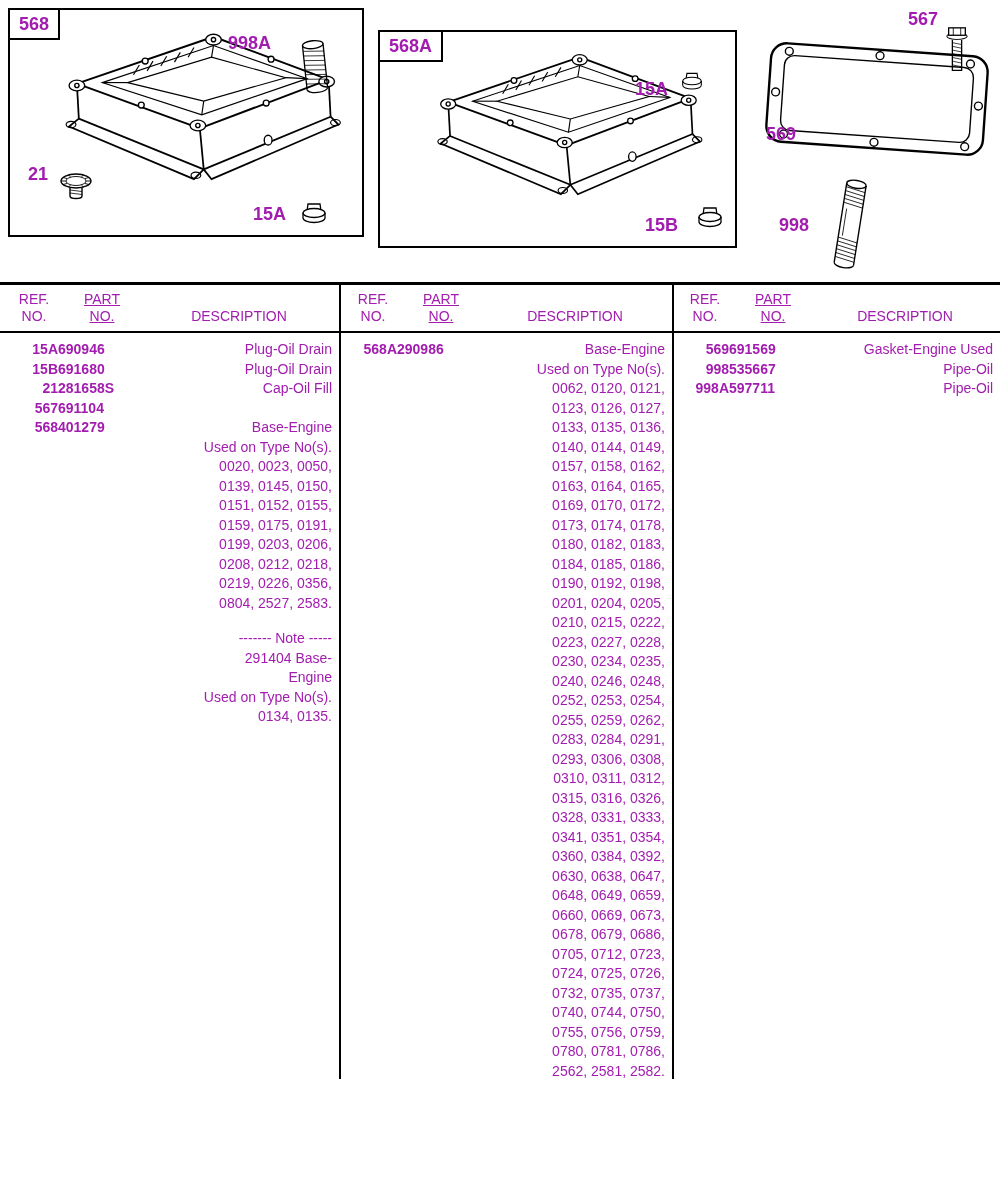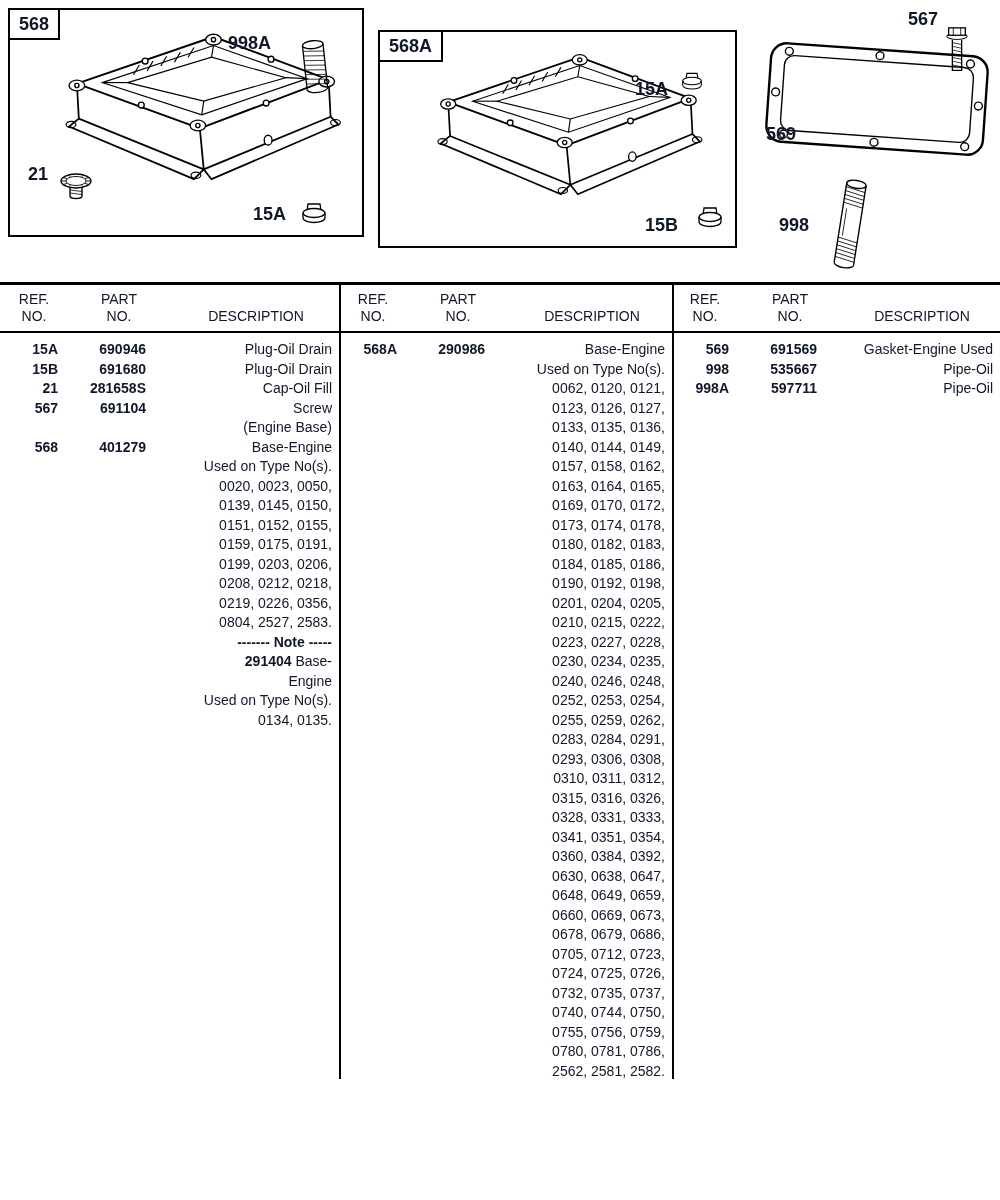--- a/index.html
+++ b/index.html
@@ -3,21 +3,21 @@
 <meta charset="utf-8">
 <style>
   * { box-sizing: border-box; margin: 0; padding: 0; }
   html, body { background: #ffffff; }
   .page {
     position: relative;
     width: 1000px;
     height: 1079px;
     background: #ffffff;
     font-family: "Liberation Sans", sans-serif;
-    color: #0f172a;
+    color: #a21caf;
     overflow: hidden;
   }
   
   .figbox {
     position: absolute;
     border: 2px solid #000;
     background: #fff;
   }
   .figlabel {
     position: absolute;
@@ -49,28 +49,28 @@
   
   .col {
     position: absolute;
     top: 287px;
     font-size: 14px;
     line-height: 19.5px;
   }
   .col-1 { left: 10px;  width: 322px; }
   .col-2 { left: 349px; width: 316px; }
   .col-3 { left: 681px; width: 312px; }
-  .colhead { display: flex; height: 53px; padding-top: 4px; gap: 17px; }
+  .colhead { display: flex; height: 53px; padding-top: 4px; }
   .colhead .hc { line-height: 17px; text-align: center; }
   .hc-ref  { width: 48px; flex: none; }
-  .hc-part { width: 88px; flex: none; }
+  .hc-part { width: 88px; flex: none; text-decoration: underline; }
   .hc-desc { flex: 1; }
   .entry { display: flex; align-items: flex-start; }
   .ref  { width: 48px; flex: none; text-align: right; font-weight: bold; }
-  .part { width: 88px; flex: none; text-align: right; font-weight: bold; }
+  .part { width: 88px; flex: none; text-align: left; font-weight: bold; }
   .desc { flex: 1; margin-left: 9px; text-align: right; }
   svg { display: block; }
 </style>
 </head>
 <body>
 
 <div class="page">
 
   <div class="figbox" style="left:8px; top:8px; width:356px; height:229px;">
     <div class="figlabel">568</div>
@@ -352,41 +352,37 @@
       <div class="entry">
         <span class="ref">21</span>
         <span class="part">281658S</span>
         <span class="desc">
           <div>Cap-Oil Fill</div>
         </span>
       </div>
       <div class="entry">
         <span class="ref">567</span>
         <span class="part">691104</span>
-        <span class="desc">
-          <div>Screw</div>
-          <div>(Engine Base)</div>
-        </span>
       </div>
       <div class="entry">
         <span class="ref">568</span>
         <span class="part">401279</span>
         <span class="desc">
           <div>Base-Engine</div>
           <div>Used on Type No(s).</div>
           <div>0020, 0023, 0050,</div>
           <div>0139, 0145, 0150,</div>
           <div>0151, 0152, 0155,</div>
           <div>0159, 0175, 0191,</div>
           <div>0199, 0203, 0206,</div>
           <div>0208, 0212, 0218,</div>
           <div>0219, 0226, 0356,</div>
           <div>0804, 2527, 2583.</div>
-          <div style="font-weight: bold;">------- Note -----</div>
-          <div><span style="font-weight: bold;">291404 </span><span>Base-</span></div>
+          <div style="font-weight: normal; margin-top: 16px;">------- Note -----</div>
+          <div><span style="font-weight: normal;">291404 </span><span>Base-</span></div>
           <div>Engine</div>
           <div>Used on Type No(s).</div>
           <div>0134, 0135.</div>
         </span>
       </div>
     </div>
 
   <div class="col col-2">
     <div class="colhead">
       <div class="hc hc-ref">

